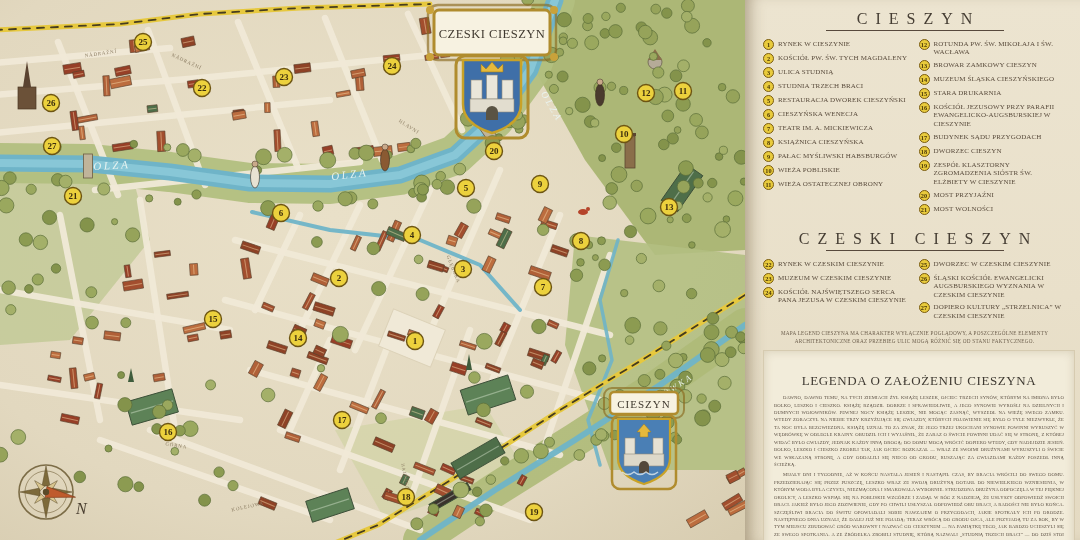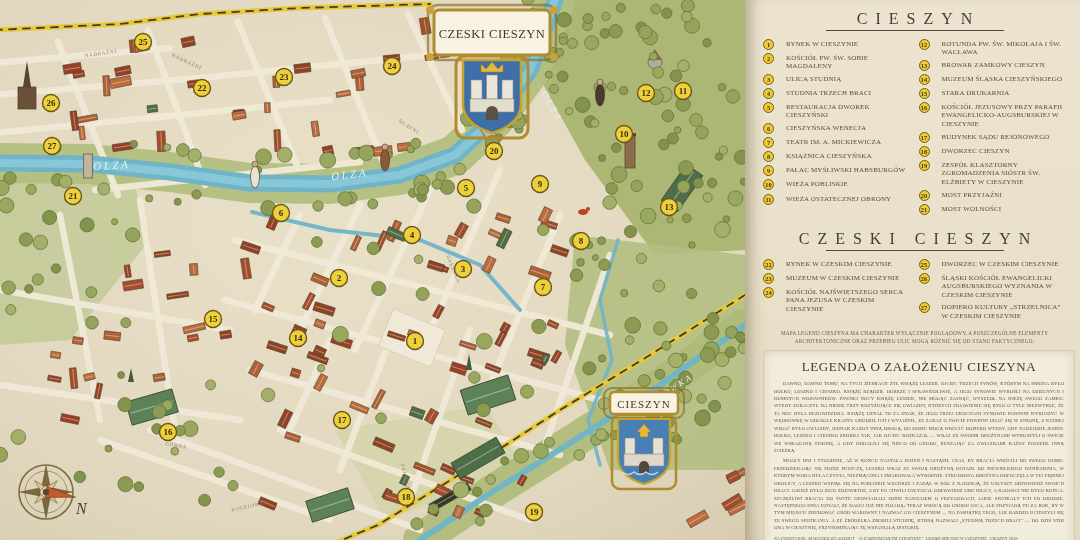--- a/index.html
+++ b/index.html
@@ -17,29 +17,29 @@
   .panel h1{margin:4px 0 2px;text-align:center;font-size:16px;font-weight:normal;
             letter-spacing:8px;text-indent:8px;color:#453d33;}
   .rule{width:178px;margin:0 auto 7px;border-top:1.6px solid #57493c;}
   .cols{display:flex;gap:8px;}
   .col{flex:1;min-width:0;}
   .item{display:flex;align-items:flex-start;gap:4px;margin-bottom:2.6px;}
   .badge{flex:0 0 auto;width:11px;height:11px;border-radius:50%;
          background:#e9cb3c;border:1px solid #7a5c10;box-sizing:border-box;
          font-size:6.3px;font-weight:bold;color:#473507;
          display:flex;align-items:center;justify-content:center;margin-top:.5px;}
-  .item .txt{font-size:7px;line-height:1.22;letter-spacing:.15px;color:#5a4c3d;padding-top:1.5px;margin-left:8px;}
+  .item .txt{font-size:7px;line-height:1.22;letter-spacing:.15px;color:#5a4c3d;padding-top:1.5px;}
   .sec2{margin-top:13px;}
   .disclaimer{margin:7px auto 5px;max-width:302px;text-align:center;
               font-size:5.2px;line-height:1.45;letter-spacing:.25px;color:#6d5f4d;}
   .storybox{margin:0 auto;width:312px;box-sizing:border-box;min-height:190px;
             background:#f2ecda;border:1px solid #d6cbb0;
             box-shadow:inset 0 0 10px rgba(120,100,60,.22);
             padding:7px 10px 6px;}
-  .storybox h2{margin:1px 0 5px;text-align:center;font-size:13px;font-weight:normal;
+  .storybox h2{margin:15px 0 5px;text-align:center;font-size:13px;font-weight:normal;
                letter-spacing:.6px;color:#3f3a32;}
   .story p{margin:0 0 3px;font-size:4.7px;line-height:1.58;text-align:justify;
            text-indent:9px;color:#5c5044;letter-spacing:.1px;}
   .source{margin:4px 0 0;font-size:4.4px;font-style:italic;color:#6d6052;letter-spacing:.1px;}
 </style>
 </head>
 <body>
 
 <div class="stage">
 
@@ -1076,21 +1076,21 @@
       <h1>CIESZYN</h1>
       <div class="rule"></div>
       <div class="cols" id="sec0">
           <div class="col">
             <div class="item">
               <span class="badge">1</span>
               <span class="txt">RYNEK W CIESZYNIE</span>
             </div>
             <div class="item">
               <span class="badge">2</span>
-              <span class="txt">KOŚCIÓŁ PW. ŚW. SOBIE MAGDALENY</span>
+              <span class="txt">KOŚCIÓŁ PW. ŚW. TYCH MAGDALENY</span>
             </div>
             <div class="item">
               <span class="badge">3</span>
               <span class="txt">ULICA STUDNIĄ</span>
             </div>
             <div class="item">
               <span class="badge">4</span>
               <span class="txt">STUDNIA TRZECH BRACI</span>
             </div>
             <div class="item">
@@ -1138,21 +1138,21 @@
             <div class="item">
               <span class="badge">15</span>
               <span class="txt">STARA DRUKARNIA</span>
             </div>
             <div class="item">
               <span class="badge">16</span>
               <span class="txt">KOŚCIÓŁ JEZUSOWY PRZY PARAFII EWANGELICKO-AUGSBURSKIEJ W CIESZYNIE</span>
             </div>
             <div class="item">
               <span class="badge">17</span>
-              <span class="txt">BUDYNEK SĄDU REJONOWEGO</span>
+              <span class="txt">BUDYNEK SĄDU PRZYGODACH</span>
             </div>
             <div class="item">
               <span class="badge">18</span>
               <span class="txt">DWORZEC CIESZYN</span>
             </div>
             <div class="item">
               <span class="badge">19</span>
               <span class="txt">ZESPÓŁ KLASZTORNY ZGROMADZENIA SIÓSTR ŚW. ELŻBIETY W CIESZYNIE</span>
             </div>
             <div class="item">

